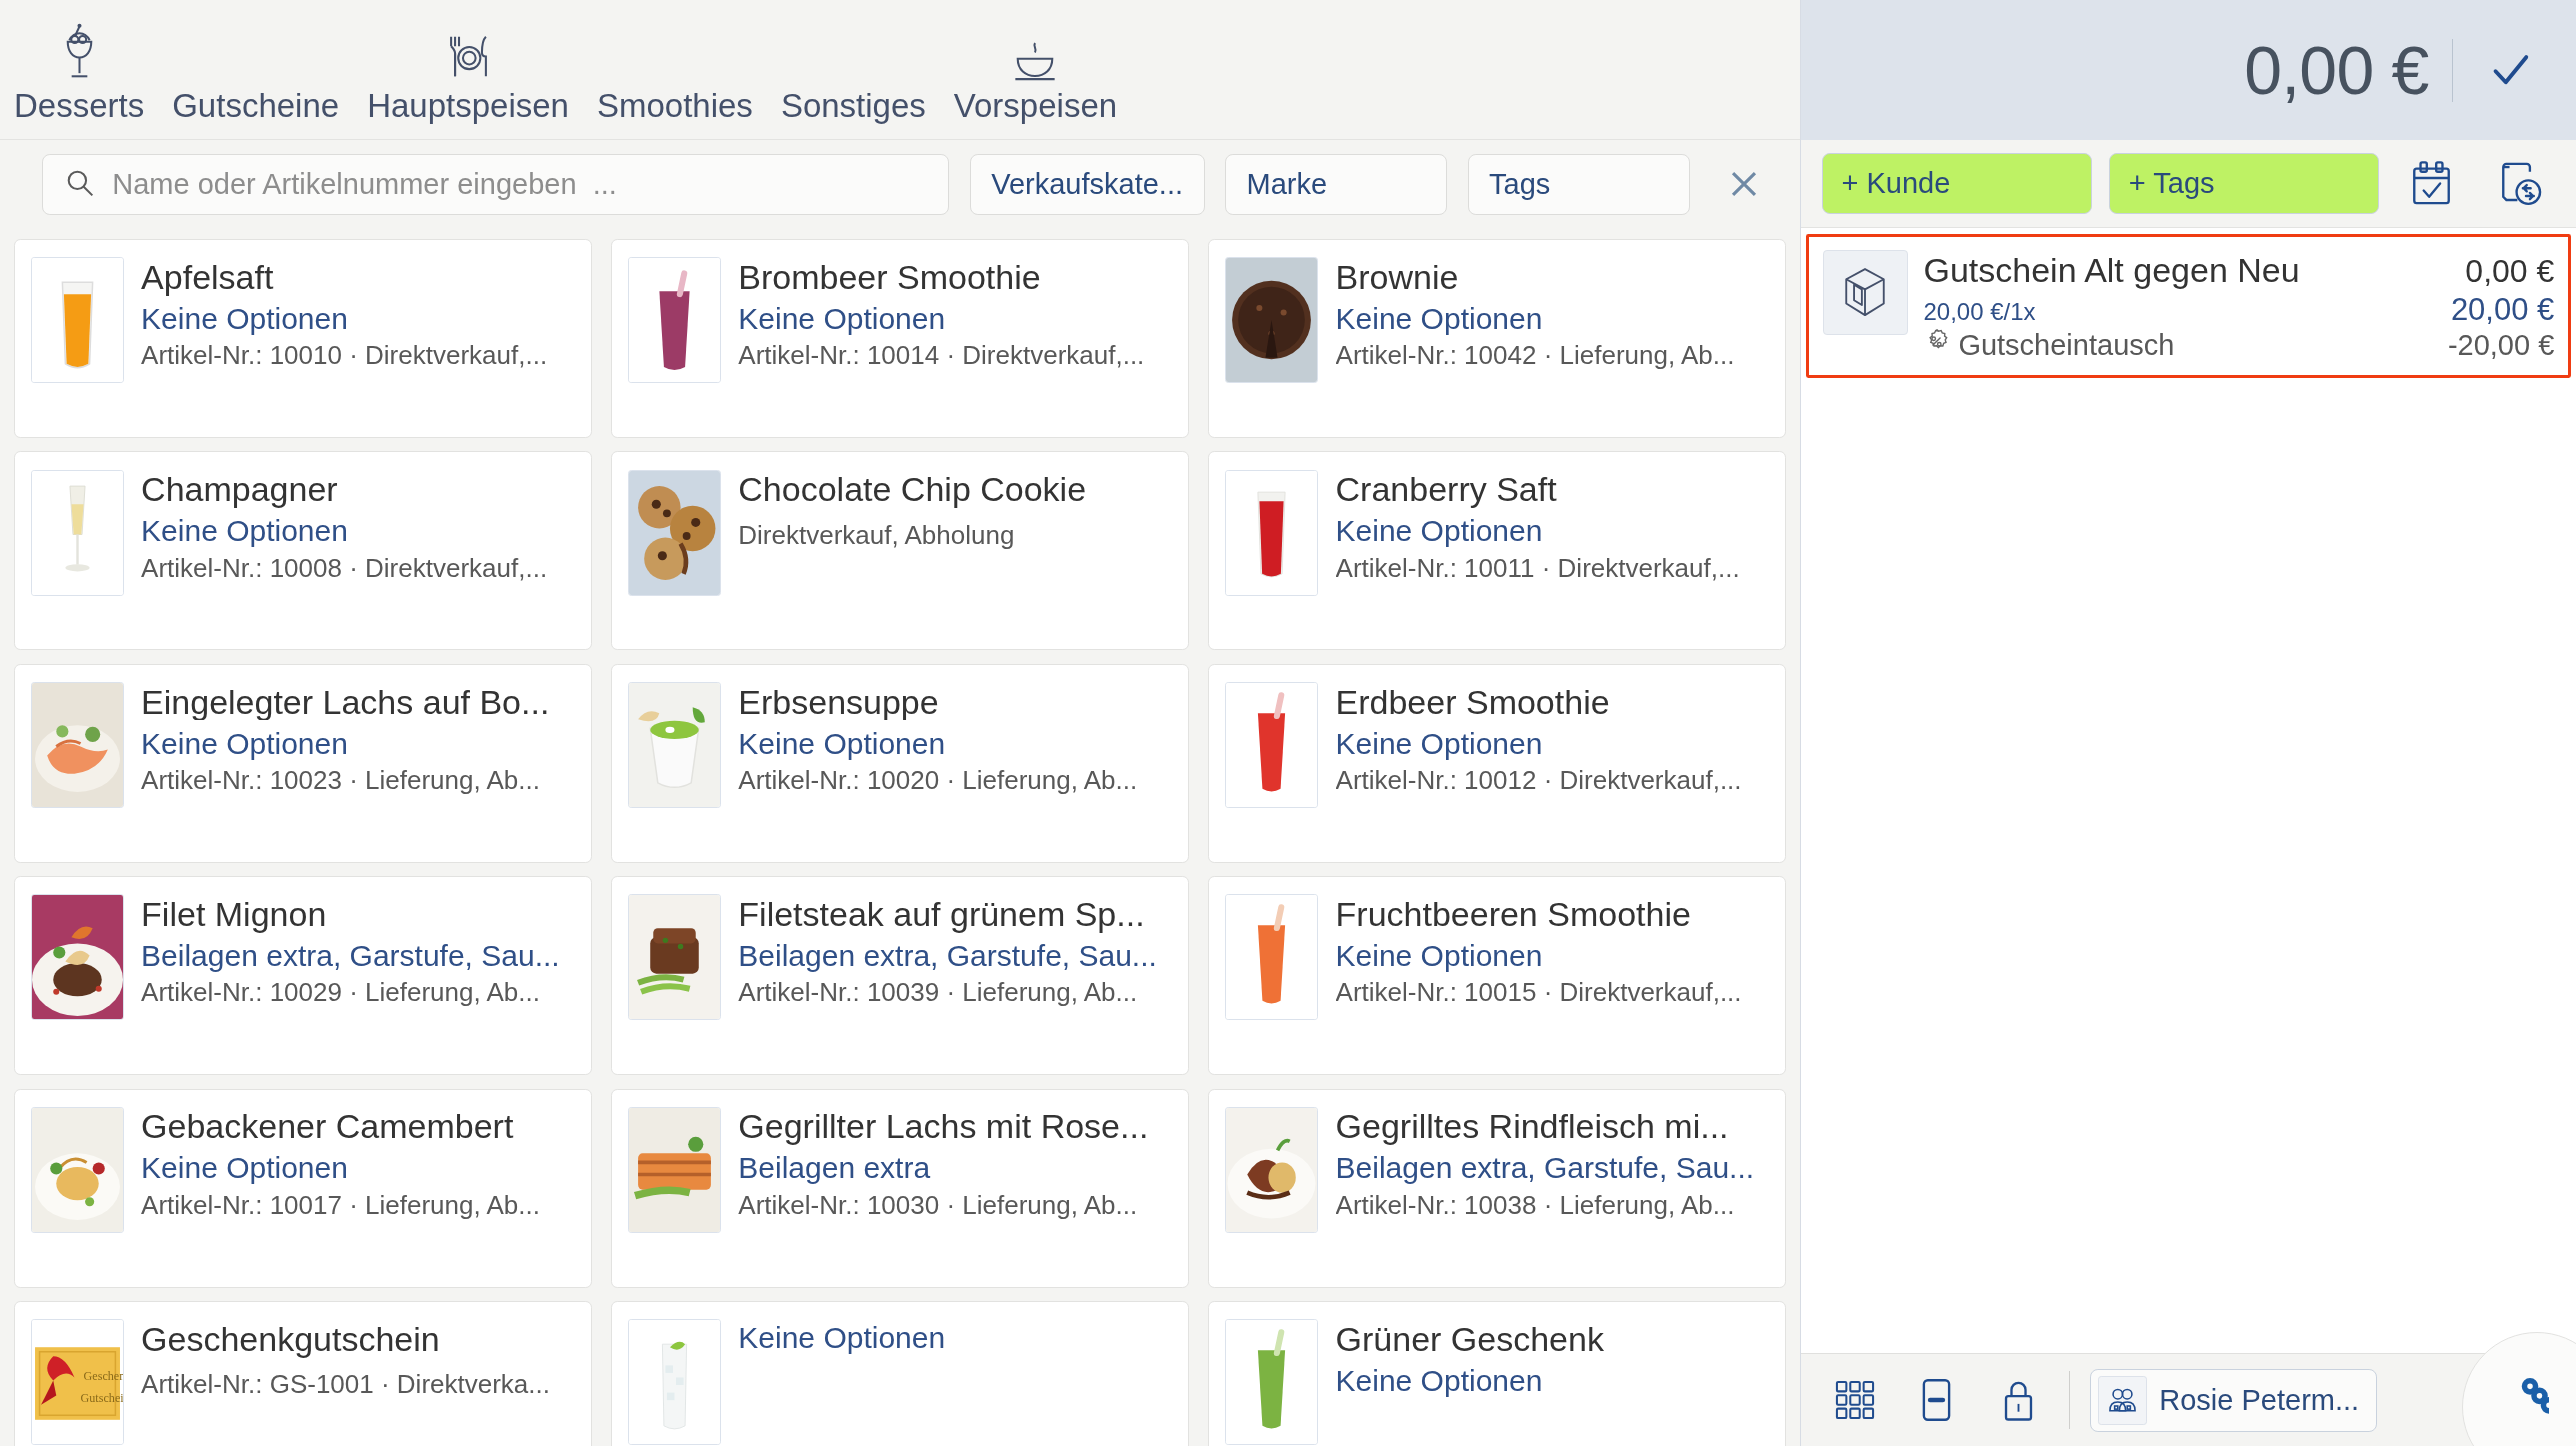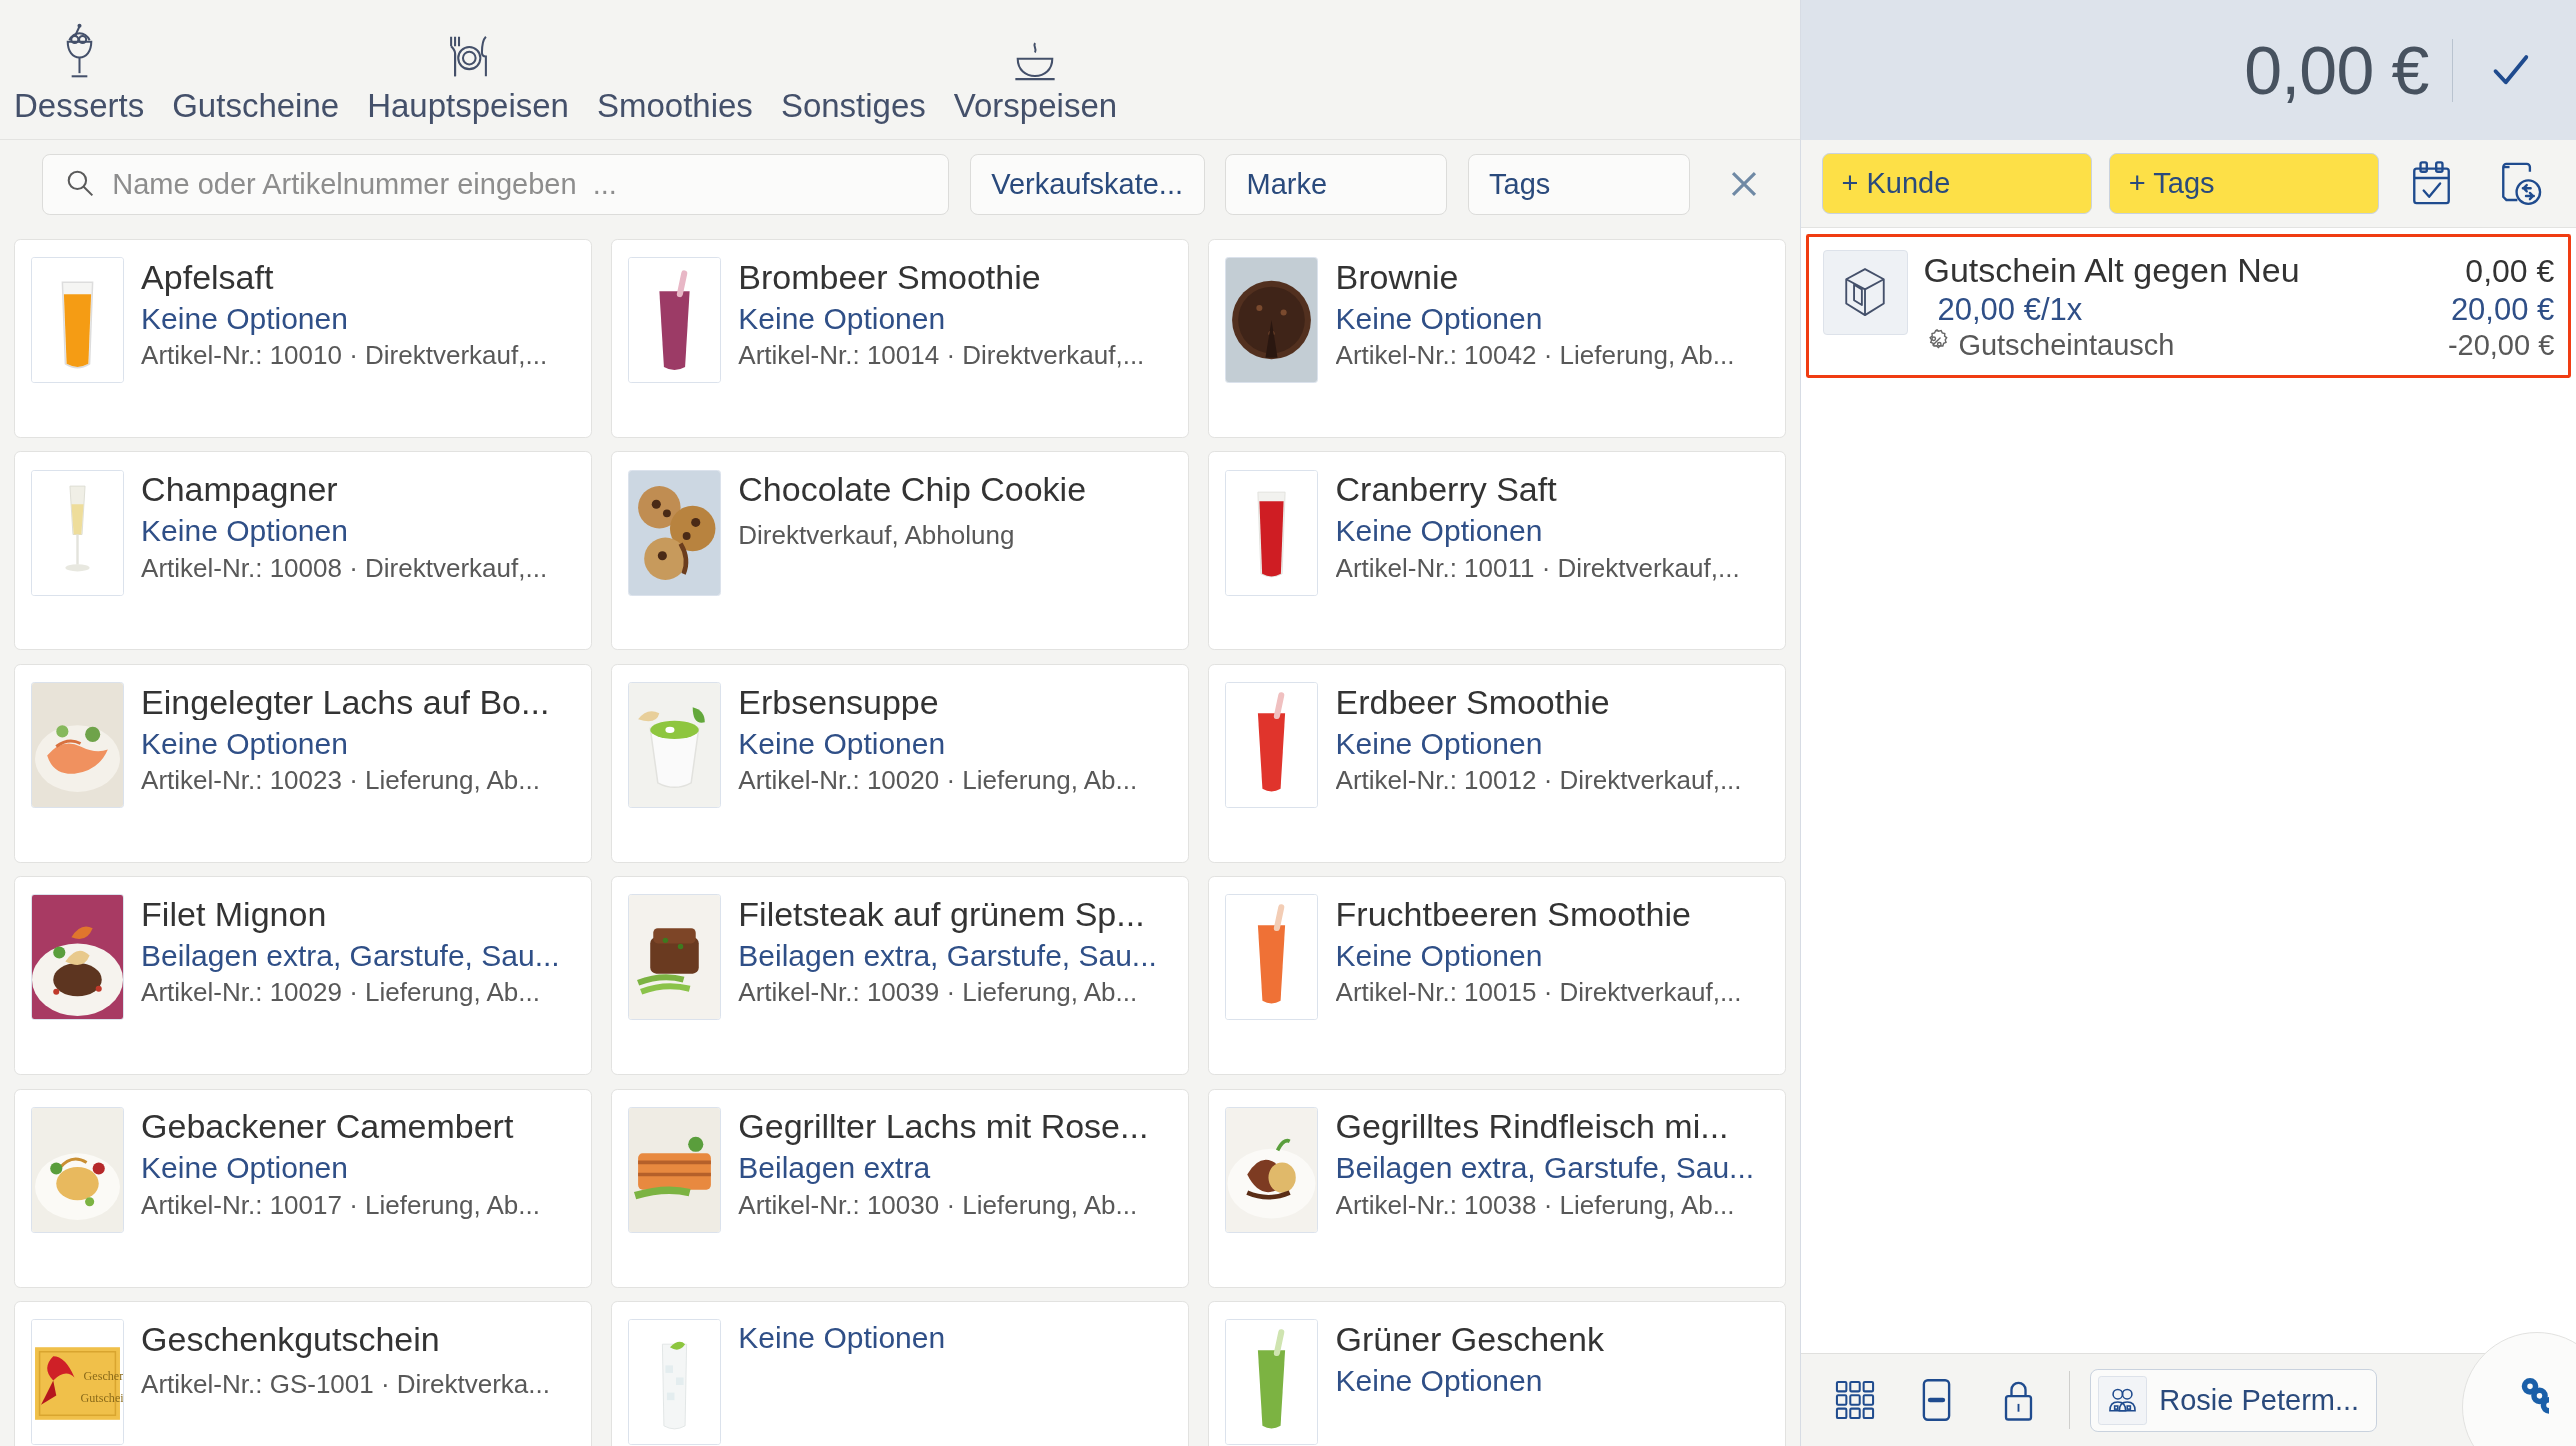--- a/index.html
+++ b/index.html
@@ -223,21 +223,21 @@
     background: #f4f4f2;
     display: flex;
     align-items: center;
     padding: 0 20.5px;
     gap: 17.3px;
     border-bottom: 0.8px solid #e3e3e1;
   }
   .ca-btn {
     height: 61px;
     flex: 1 1 0;
-    background: #fde047;
+    background: #bef264;
     border: 0.8px solid #c9d2de;
     border-radius: 7.9px;
     display: flex;
     align-items: center;
     padding: 0 19px;
     font-size: 29px;
     color: #2a4a7c;
     cursor: pointer;
     gap: 11px;
     white-space: nowrap;
@@ -277,21 +277,21 @@
   .ci-body { flex: 1 1 auto; min-width: 0; }
   .ci-row {
     display: flex;
     align-items: baseline;
     justify-content: space-between;
     gap: 20px;
     line-height: 1.2;
   }
   .ci-title { font-size: 34px; color: #333333; white-space: nowrap; overflow: hidden; }
   .ci-title-amt { font-size: 32px; color: #333333; white-space: nowrap; }
-  .ci-unit { font-size: 31px; color: #2f4f87; white-space: nowrap; margin-left: 14px; }
+  .ci-unit { font-size: 24px; color: #2f4f87; white-space: nowrap; }
   .ci-unit-amt { font-size: 31px; color: #2f4f87; white-space: nowrap; }
   .ci-disc {
     font-size: 29px; color: #585858; white-space: nowrap;
     display: flex; align-items: center; gap: 7.9px;
   }
   .ci-disc-amt { font-size: 29px; color: #585858; white-space: nowrap; }
 
   .cart-footer {
     height: 93px;
     flex: 0 0 93px;

